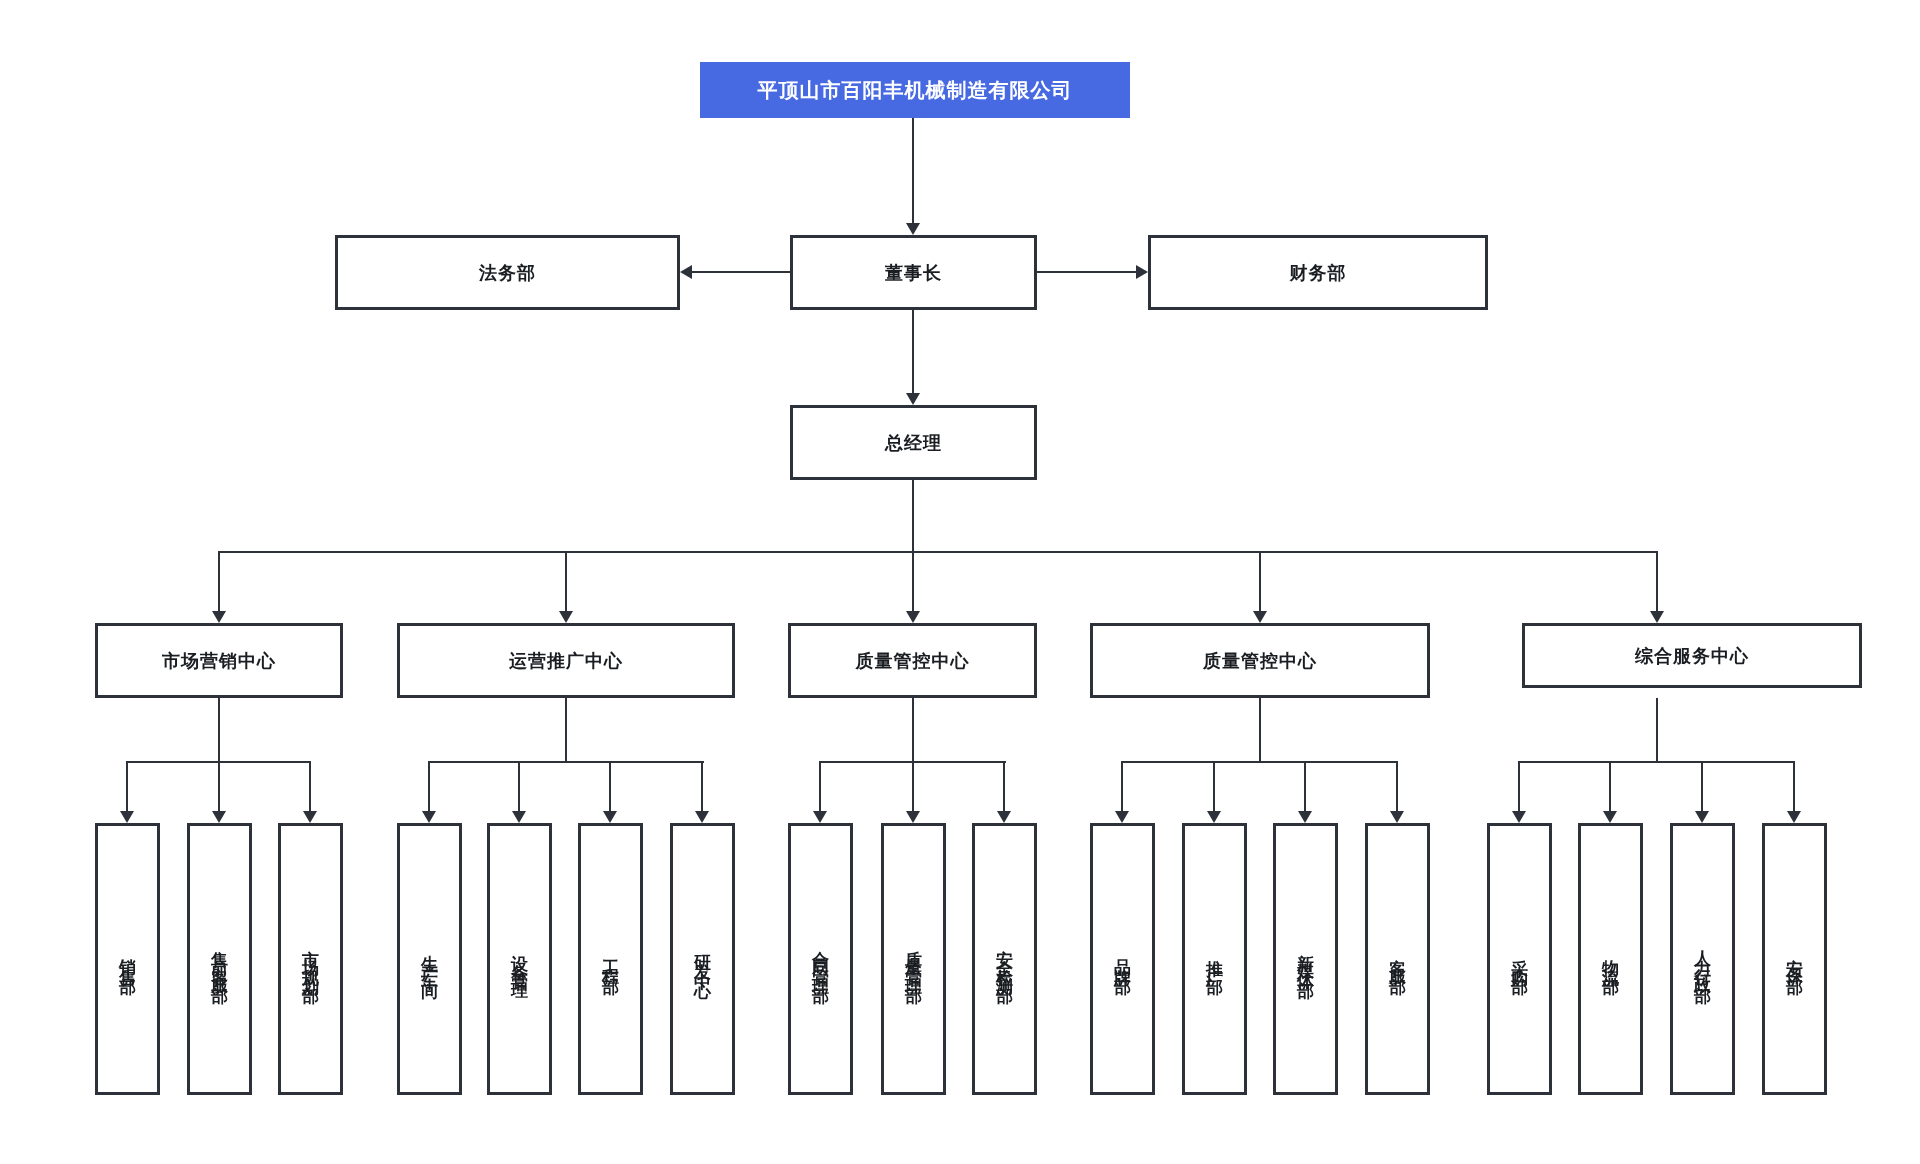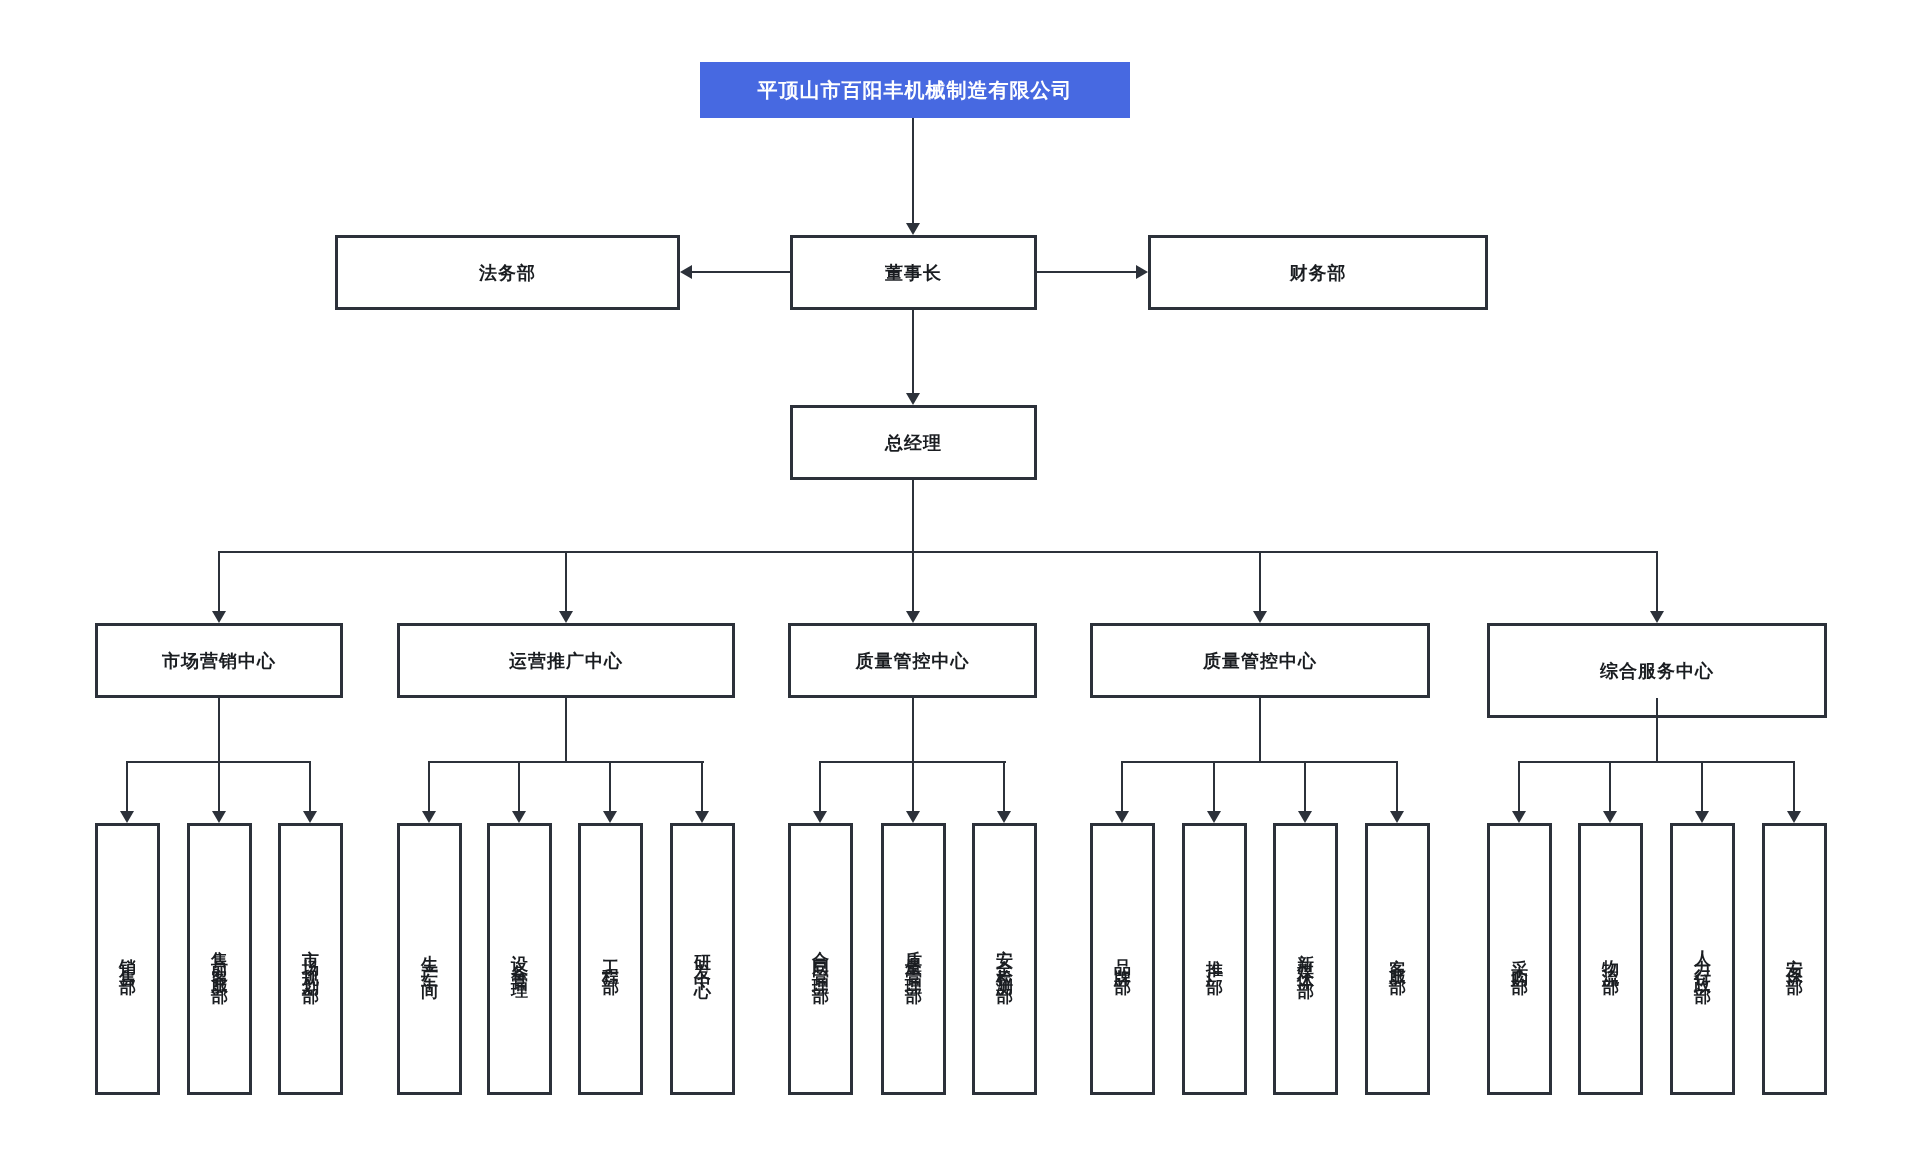--- a/index.html
+++ b/index.html
@@ -82,21 +82,21 @@
   </div>
   <div class="node" style="left:397px;top:623px;width:338px;height:75px;">
     <span class="lbl">运营推广中心</span>
   </div>
   <div class="node" style="left:788px;top:623px;width:249px;height:75px;text-align:right;">
     <span class="lbl">质量管控中心</span>
   </div>
   <div class="node" style="left:1090px;top:623px;width:340px;height:75px;">
     <span class="lbl">质量管控中心</span>
   </div>
-  <div class="node" style="left:1487px;top:623px;width:340px;height:95px;">
+  <div class="node" style="left:1522px;top:623px;width:340px;height:65px;">
     <span class="lbl">综合服务中心</span>
   </div>
 
   <div class="vline" style="left:218px;top:698px;height:64px;"></div>
   <div class="hline" style="left:126px;top:761px;width:185px;"></div>
   <div class="vline" style="left:126px;top:761px;height:52px;"></div>
   <div class="vline" style="left:218px;top:761px;height:52px;"></div>
   <div class="vline" style="left:309px;top:761px;height:52px;"></div>
   <div class="arr down" style="left:120px;top:811px;"></div>
   <div class="arr down" style="left:212px;top:811px;"></div>

